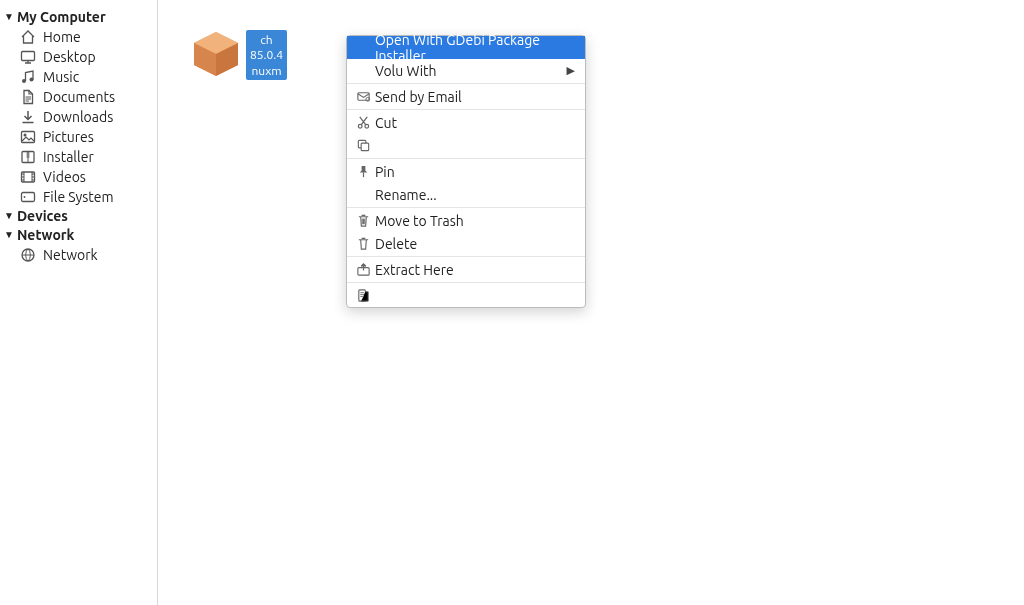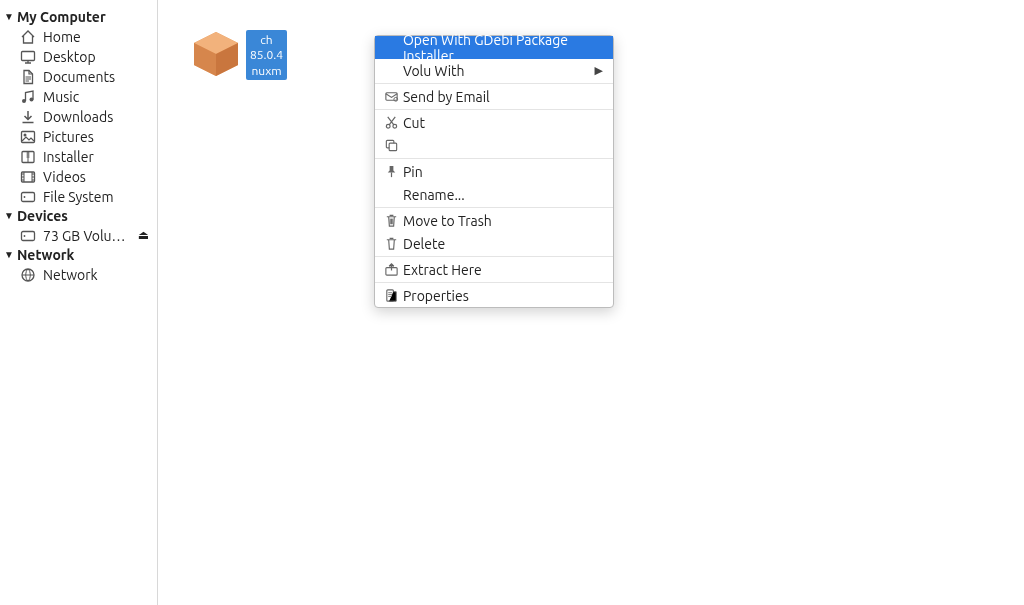--- a/index.html
+++ b/index.html
@@ -10,21 +10,21 @@
     .cat-header .disc { margin-right: 3px; font-size: 10px; line-height: 1; }
     .sb-item { display: flex; padding: 2px 0 2px 20px; height: 20px; cursor: pointer; }
     .sb-item .icon { width: 16px; height: 16px; display: flex; align-items: center; justify-content: center; margin-right: 7px; flex-shrink: 0; }
     .sb-item .lbl { white-space: nowrap; overflow: hidden; text-overflow: ellipsis; }
     .sb-item.underlined .lbl { }
     .sb-item .eject { margin-left: auto; margin-right: 8px; font-size: 12px; }
     .content { position: relative; flex: 1; background: #fff; padding-top: 24px; padding-left: 30px; }
     .file-tile { position: absolute; left: 28px; top: 24px; width: 112px; display: flex; flex-direction: row; align-items: center; cursor: pointer; }
     .file-icon-wrap { width: 60px; height: 60px; display: flex; align-items: center; justify-content: center; }
     .file-caption { margin-top: 2px; background: #3a87d7; color: #fff; border-radius: 2px; padding: 2px 4px; font-size: 12px; text-align: center; line-height: 1.3; max-width: 108px; word-break: break-all; }
-    .ctx-menu { position: absolute; left: 216px; top: 35px; width: 240px; background: #fff; border: 1px solid #bcbcbc; border-radius: 4px; box-shadow: 0 4px 14px rgba(0,0,0,.18); font-size: 14px; }
+    .ctx-menu { position: absolute; left: 188px; top: 35px; width: 240px; background: #fff; border: 1px solid #bcbcbc; border-radius: 4px; box-shadow: 0 4px 14px rgba(0,0,0,.18); font-size: 14px; }
     .ctx-item { display: flex; align-items: center; padding: 3px 10px 3px 8px; height: 23px; cursor: pointer; }
     .ctx-item .mi-icon { width: 16px; height: 16px; margin-right: 4px; display: flex; align-items: center; justify-content: center; flex-shrink:0; }
     .ctx-item .mi-label { flex: 1; }
     .ctx-item.highlight { background: #2a7ae2; color: #fff; }
     .ctx-item.highlight .mi-label { color: #fff; }
     .ctx-item .sub-arrow { font-size: 11px; color: #444; }
     .sep { height: 1px; background: #e4e4e4; margin: 1px 0; }
     svg { display: block; }
   </style>
 </head>
@@ -49,40 +49,40 @@
           <svg width="16" height="16" viewBox="0 0 16 16">
             <rect x="1.5" y="2.5" width="13" height="9" rx="1" fill="none" stroke="#555" stroke-width="1.3"></rect>
             <path stroke="#555" stroke-width="1.3" d="M5 14 H11 M8 11.5 V14"></path>
           </svg>
         </span>
         <span class="lbl">Desktop</span>
       </div>
       <div class="sb-item">
         <span class="icon">
           <svg width="16" height="16" viewBox="0 0 16 16">
+            <path fill="none" stroke="#555" stroke-width="1.3" d="M5.5 12 V3.5 L13 2 V10.5"></path>
+            <circle cx="4" cy="12" r="2" fill="#555"></circle>
+            <circle cx="11.5" cy="10.5" r="2" fill="#555"></circle>
+          </svg>
+        </span>
+        <span class="lbl">Music</span>
+      </div>
+      <div class="sb-item">
+        <span class="icon">
+          <svg width="16" height="16" viewBox="0 0 16 16">
             <path fill="none" stroke="#555" stroke-width="1.3" d="M4 1.5 H9 L12.5 5 V14.5 H4 Z"></path>
             <path fill="none" stroke="#555" stroke-width="1.2" d="M9 1.5 V5 H12.5"></path>
             <path stroke="#555" stroke-width="1" d="M5.5 8 H11 M5.5 10 H11 M5.5 12 H9"></path>
           </svg>
         </span>
         <span class="lbl">Documents</span>
       </div>
       <div class="sb-item">
         <span class="icon">
           <svg width="16" height="16" viewBox="0 0 16 16">
-            <path fill="none" stroke="#555" stroke-width="1.3" d="M5.5 12 V3.5 L13 2 V10.5"></path>
-            <circle cx="4" cy="12" r="2" fill="#555"></circle>
-            <circle cx="11.5" cy="10.5" r="2" fill="#555"></circle>
-          </svg>
-        </span>
-        <span class="lbl">Music</span>
-      </div>
-      <div class="sb-item">
-        <span class="icon">
-          <svg width="16" height="16" viewBox="0 0 16 16">
             <path fill="none" stroke="#555" stroke-width="1.5" d="M8 2 V10 M4.5 7 L8 10.5 L11.5 7 M2.5 13.5 H13.5"></path>
           </svg>
         </span>
         <span class="lbl">Downloads</span>
       </div>
       <div class="sb-item">
         <span class="icon">
           <svg width="16" height="16" viewBox="0 0 16 16">
             <rect x="1.5" y="2.5" width="13" height="11" rx="1" fill="none" stroke="#555" stroke-width="1.3"></rect>
             <circle cx="5" cy="6" r="1.5" fill="#555"></circle>
@@ -114,30 +114,20 @@
           <svg width="16" height="16" viewBox="0 0 16 16">
             <rect x="1.5" y="3.5" width="13" height="9" rx="1.5" fill="none" stroke="#555" stroke-width="1.3"></rect>
             <circle cx="4.5" cy="8" r=".9" fill="#555"></circle>
           </svg>
         </span>
         <span class="lbl">File System</span>
       </div>
       <div class="cat-header">
         <span class="disc">▼</span>
         <span>Devices</span>
-      </div>
-      <div class="sb-item underlined">
-        <span class="icon">
-          <svg width="16" height="16" viewBox="0 0 16 16">
-            <rect x="1.5" y="3.5" width="13" height="9" rx="1.5" fill="none" stroke="#555" stroke-width="1.3"></rect>
-            <circle cx="4.5" cy="8" r=".9" fill="#555"></circle>
-          </svg>
-        </span>
-        <span class="lbl">73 GB Volu…</span>
-        <span class="eject">⏏</span>
       </div>
       <div class="cat-header">
         <span class="disc">▼</span>
         <span>Network</span>
       </div>
       <div class="sb-item">
         <span class="icon">
           <svg width="16" height="16" viewBox="0 0 16 16">
             <circle cx="8" cy="8" r="6" fill="none" stroke="#555" stroke-width="1.3"></circle>
             <path fill="none" stroke="#555" stroke-width="1" d="M2 8 H14 M8 2 C5 4 5 12 8 14 M8 2 C11 4 11 12 8 14"></path>
@@ -246,17 +236,16 @@
         </div>
         <div class="sep"></div>
         <div class="ctx-item">
           <span class="mi-icon">
             <svg width="15" height="15" viewBox="0 0 16 16">
               <rect x="3" y="2" width="7" height="12" rx="1" fill="none" stroke="#666" stroke-width="1.2"></rect>
               <path stroke="#666" stroke-width="1" d="M10 4 H13 V14 H5.5"></path>
               <path stroke="#666" stroke-width=".9" d="M4.5 5 H8.5 M4.5 7 H8.5 M4.5 9 H8.5"></path>
             </svg>
           </span>
-          <span class="mi-label">Properties</span>
         </div>
       </div>
   </main>
 </div>
 
 </body></html>

